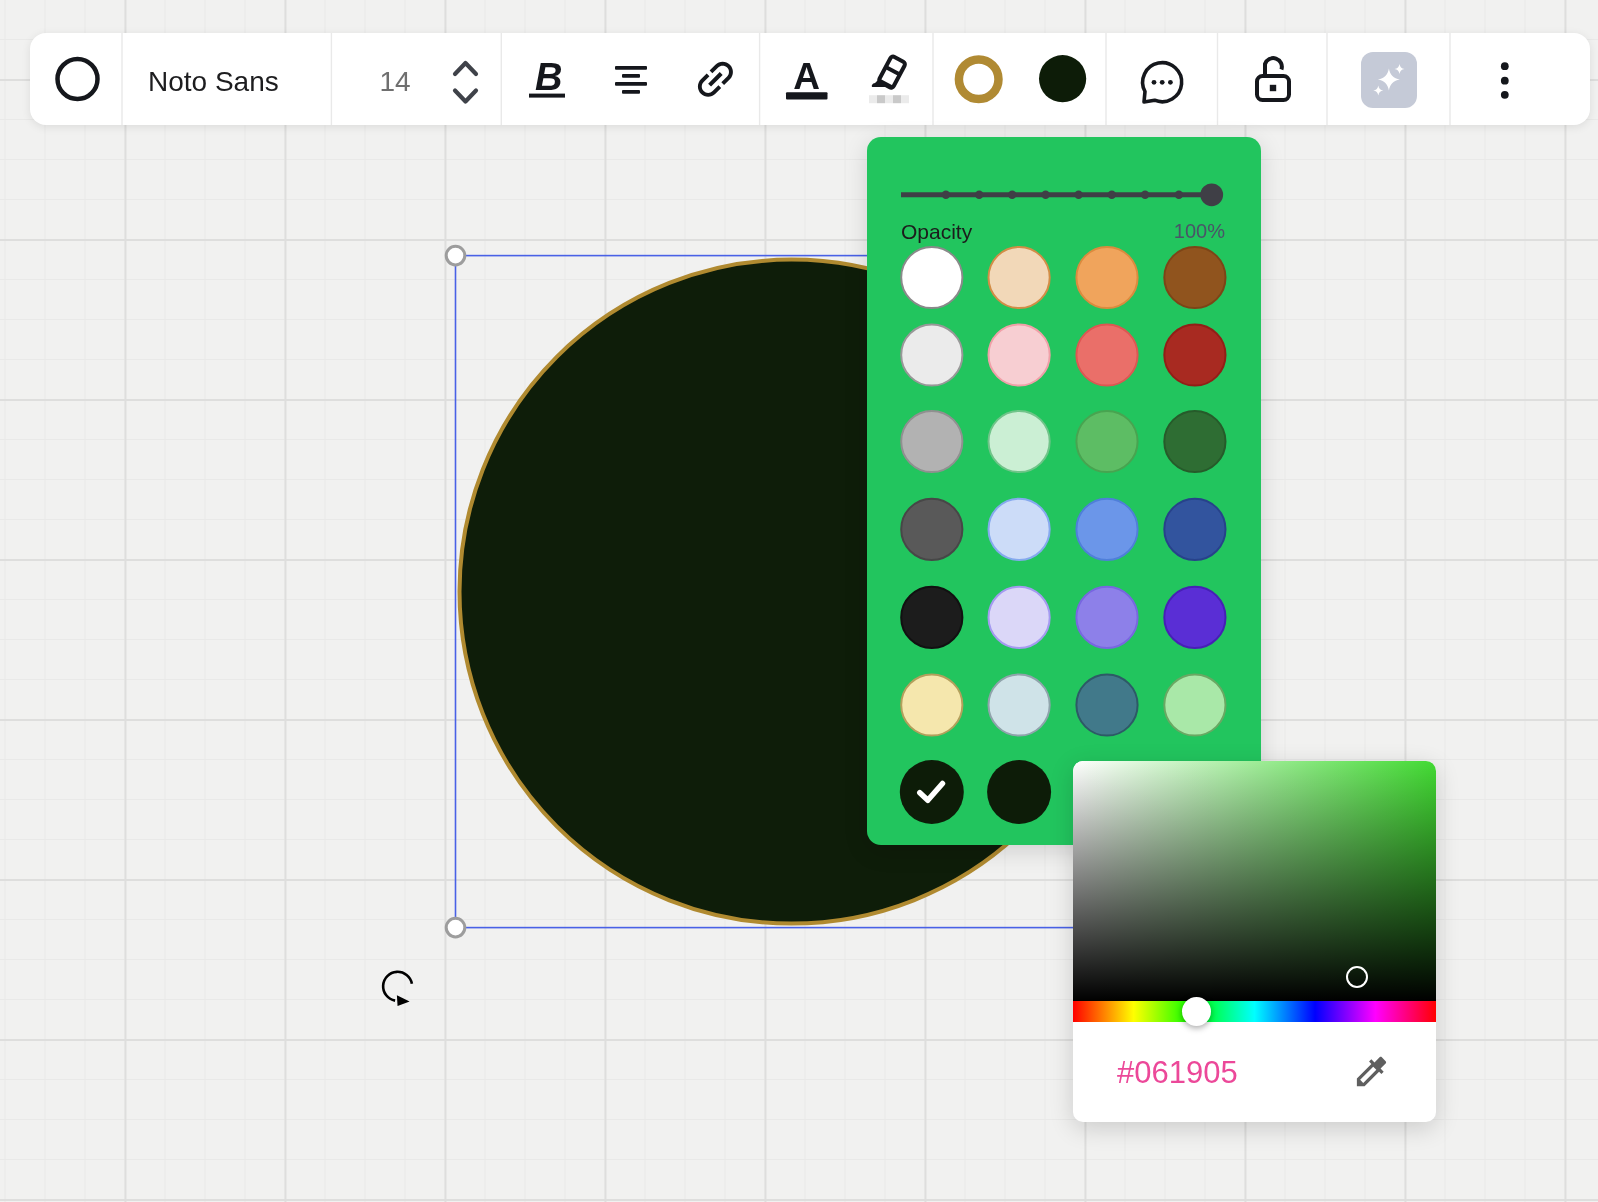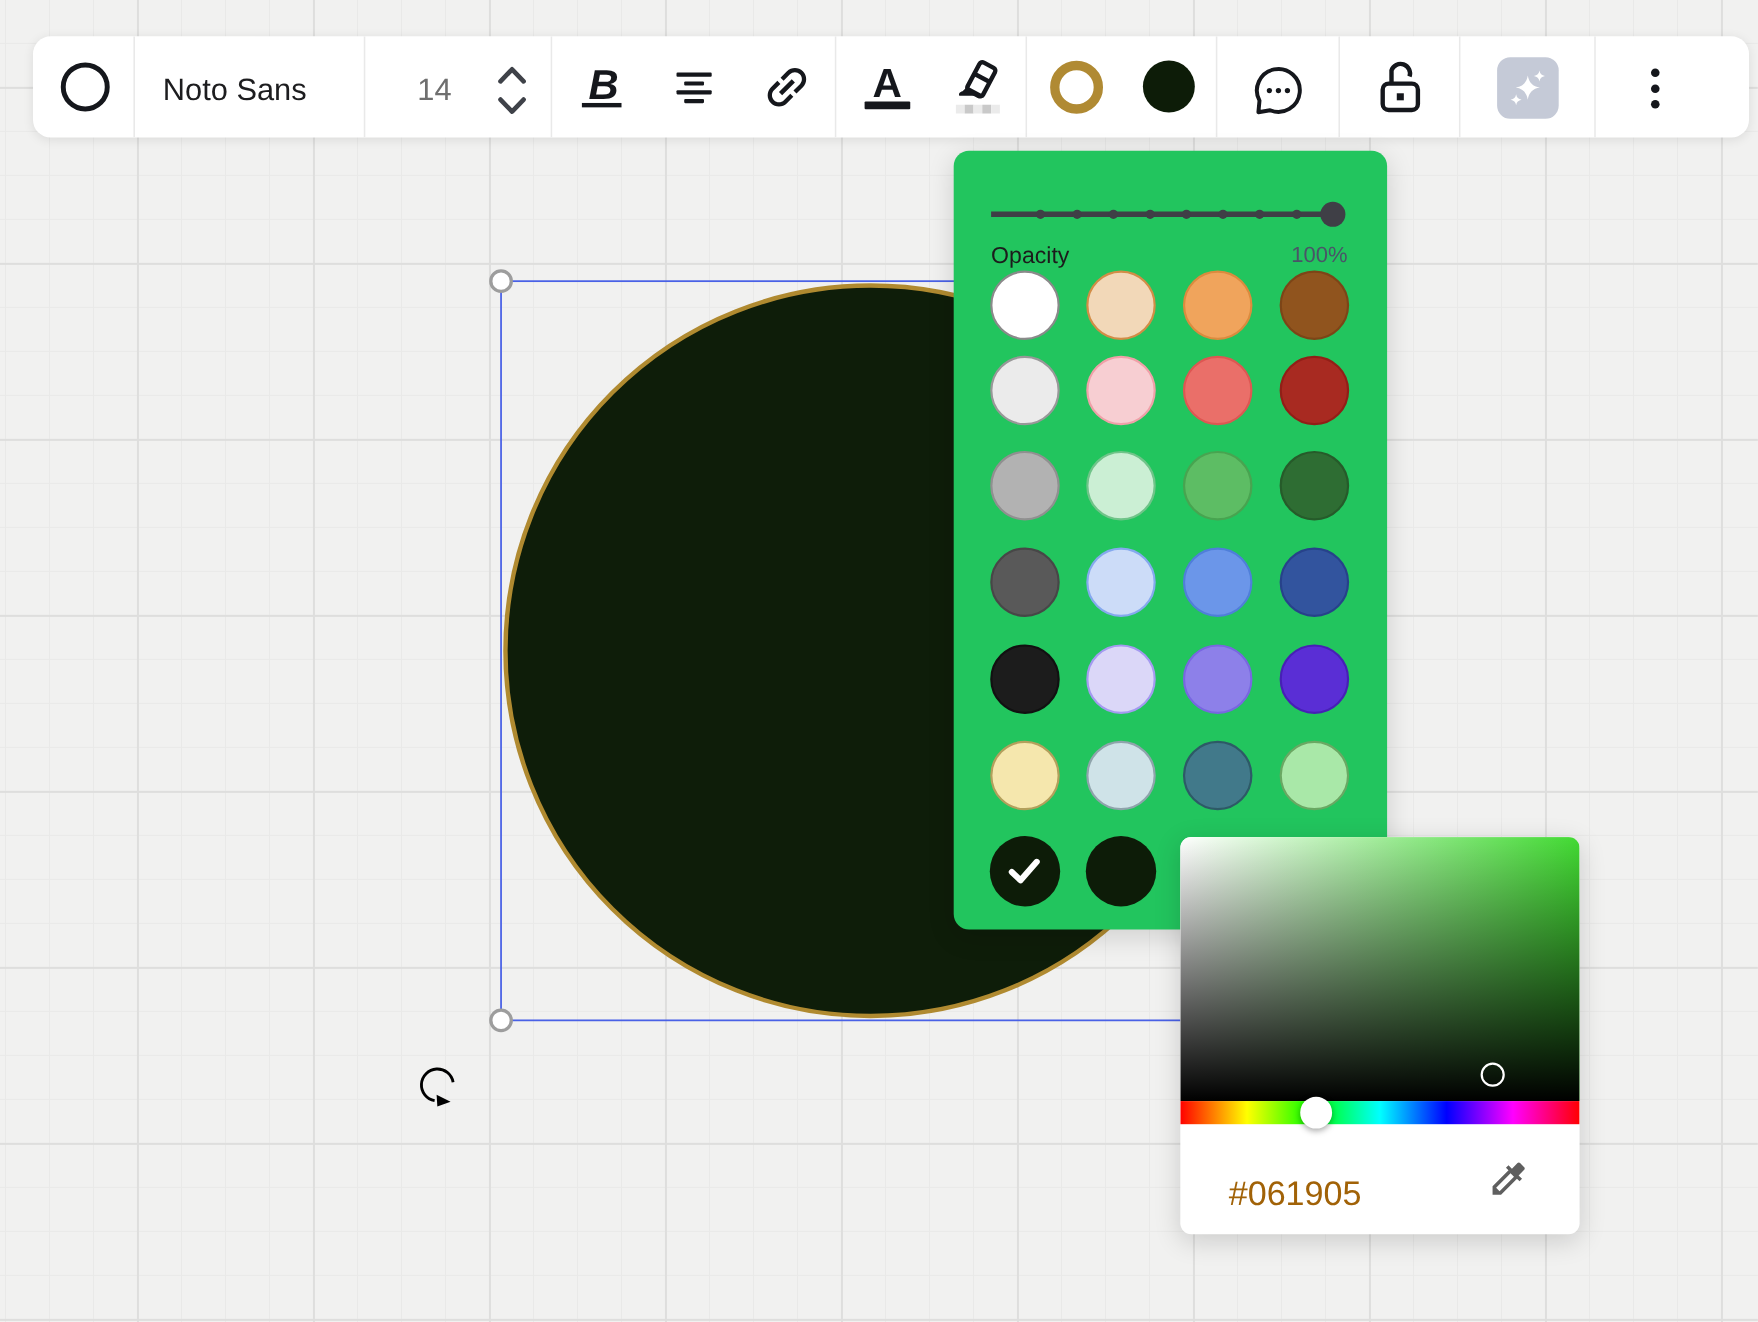--- a/index.html
+++ b/index.html
@@ -173,17 +173,17 @@
     <circle cx="152.1" cy="655" r="32" fill="#0d1c08"></circle>
     <path d="M 52.8,655.7 L 60.8,663.3 L 75.5,646.5" fill="none" stroke="#fff" stroke-width="5.5" stroke-linecap="round" stroke-linejoin="round"></path>
   </svg>
 </div>
 
 <div id="picker" class="abs" style="left:1073px;top:761px;width:363px;height:361px;background:#fff;border-radius:10px;box-shadow:0 6px 24px rgba(0,0,0,0.16);overflow:hidden">
   <div class="abs" style="left:0;top:0;width:363px;height:239.5px;background-image:linear-gradient(to top, #000, rgba(0,0,0,0)), linear-gradient(to right, #fff, #42da33)"></div>
   <div class="abs" style="left:273px;top:204.5px;width:22px;height:22px;border:2.5px solid #fff;border-radius:50%"></div>
   <div class="abs" style="left:0;top:239.5px;width:363px;height:21px;background:linear-gradient(to right, #f00 0%, #ff0 16.7%, #0f0 33.3%, #0ff 50%, #00f 66.7%, #f0f 83.3%, #f00 100%)"></div>
   <div class="abs" style="left:108.5px;top:235.5px;width:29px;height:29px;background:#fff;border-radius:50%;box-shadow:0 2px 6px rgba(0,0,0,0.35)"></div>
-  <div class="abs" style="left:44px;top:304px;width:200px;height:40px;font-size:31px;color:#a16207;line-height:40px">#061905</div>
+  <div class="abs" style="left:44px;top:292px;width:200px;height:40px;font-size:31px;color:#ec4899;line-height:40px">#061905</div>
   <svg class="abs" style="left:279px;top:291px" width="39" height="39" viewBox="0 0 24 24" fill="#5f5f5f">
     <path d="M20.71 5.63l-2.34-2.34c-.39-.39-1.02-.39-1.41 0l-3.12 3.12-1.93-1.91-1.41 1.41 1.42 1.42L3 16.25V21h4.75l8.92-8.92 1.42 1.42 1.41-1.41-1.92-1.92 3.12-3.12c.4-.4.4-1.03.01-1.42zM6.92 19L5 17.08l8.06-8.06 1.92 1.92L6.92 19z"></path>
   </svg>
 </div>
 
 </body></html>

